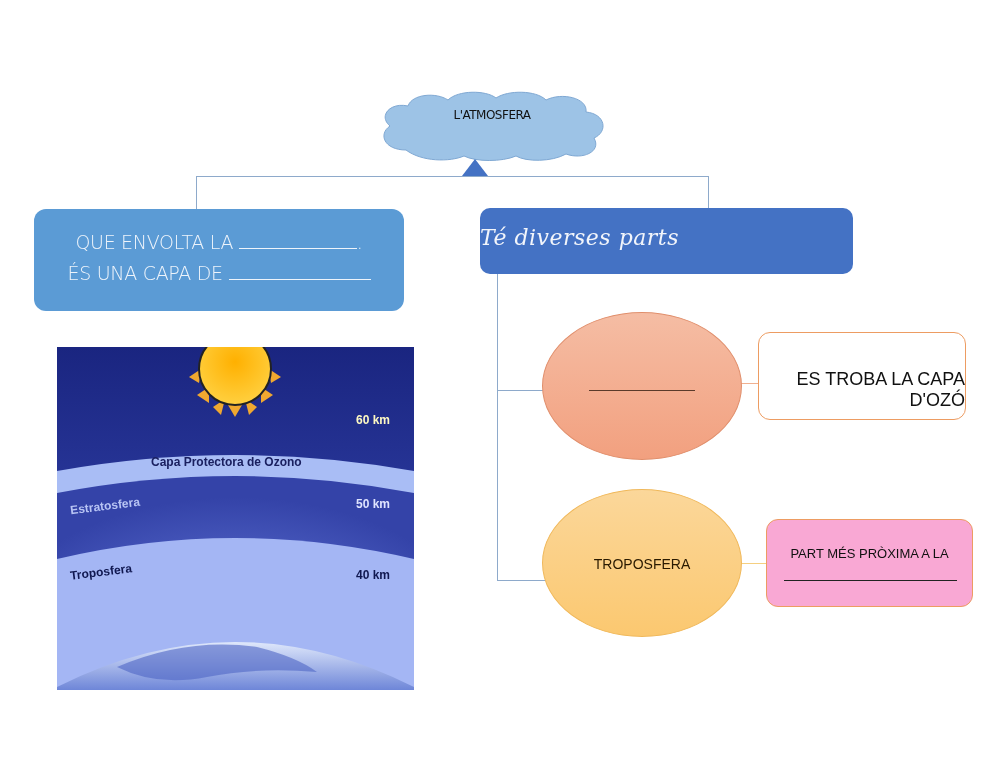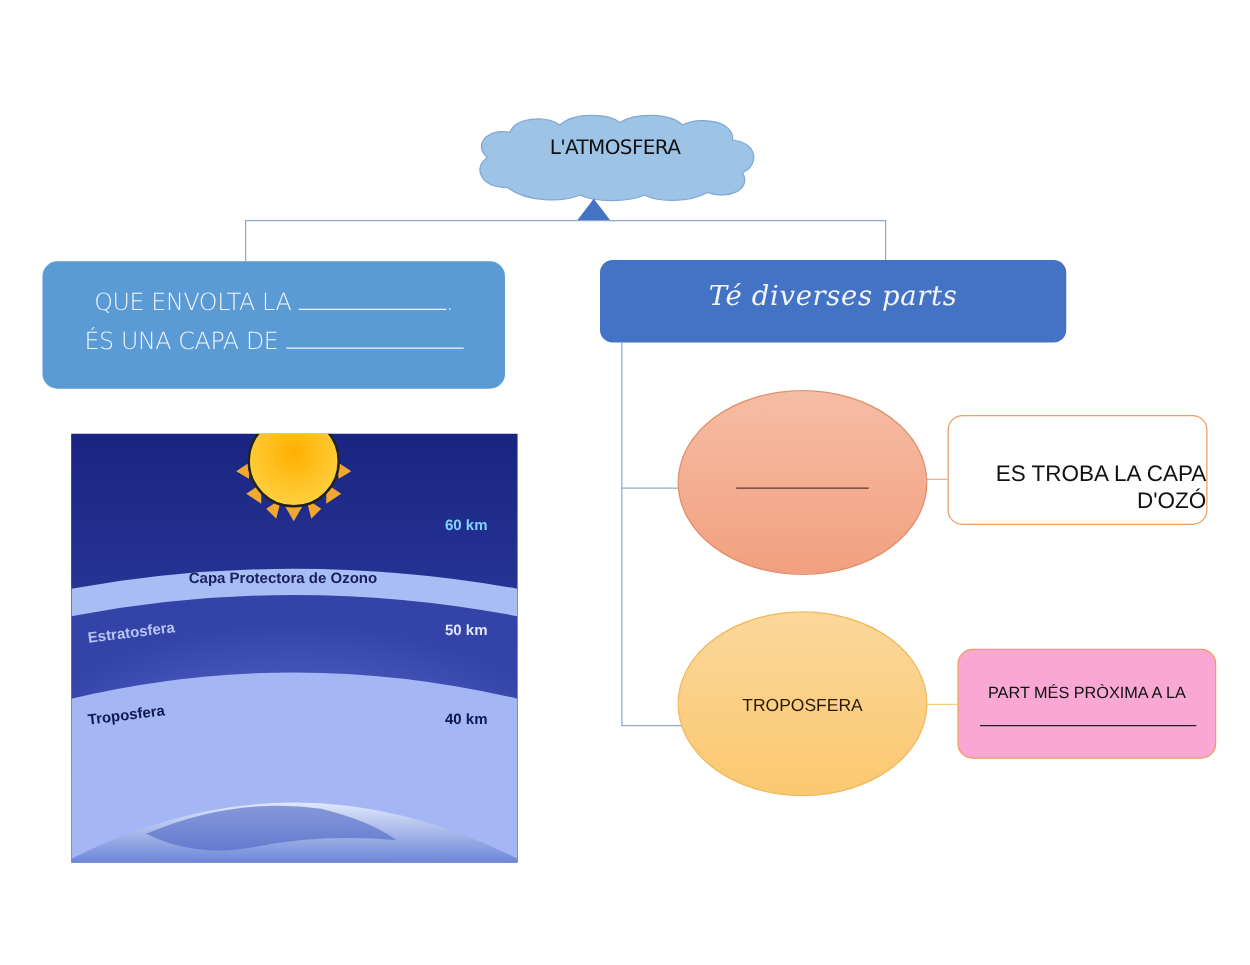--- a/index.html
+++ b/index.html
@@ -3,30 +3,30 @@
 <meta charset="utf-8">
 <style>
   html, body { margin:0; padding:0; background:#ffffff; }
   body { width:1000px; height:772px; position:relative; overflow:hidden; font-family:"Liberation Sans", sans-serif; }
   .abs { position:absolute; }
   .line-h { position:absolute; height:1px; background:#8eaacb; }
   .line-v { position:absolute; width:1px; background:#8eaacb; }
 
   .cloud { left:376px; top:90px; width:232px; height:72px; }
   .cloud-title { position:absolute; left:376px; top:108px; width:232px; text-align:center;
-    font-family:"DejaVu Sans", sans-serif; font-size:16px; color:#111; letter-spacing:-0.5px; }
+    font-family:"DejaVu Sans", sans-serif; font-size:12px; color:#111; letter-spacing:-0.5px; }
   .tri { left:462px; top:159px; width:0; height:0; border-left:13px solid transparent; border-right:13px solid transparent; border-bottom:17px solid #4472c4; }
 
   .box-left { left:34px; top:209px; width:370px; height:102px; background:#5b9bd5; border-radius:12px; }
   .box-left-text { position:absolute; left:0; top:18px; width:100%; text-align:center; color:#eef4fb;
     font-family:"DejaVu Sans", sans-serif; font-weight:200; font-size:19px; line-height:31px; letter-spacing:-0.3px; }
   .blank { display:inline-block; border-bottom:1px solid #eef4fb; vertical-align:baseline; height:0.9em; }
 
   .box-right { left:480px; top:208px; width:373px; height:66px; background:#4472c4; border-radius:10px; }
-  .box-right-text { position:absolute; left:0; top:17px; width:100%; text-align:center; color:#f2f5fb;
+  .box-right-text { position:absolute; left:0; top:17px; width:100%; text-align:left; color:#f2f5fb;
     font-family:"DejaVu Serif", serif; font-style:italic; font-size:22px; letter-spacing:0.5px; }
 
   .ellipse1 { left:542px; top:312px; width:200px; height:148px; border-radius:50%;
     background:linear-gradient(#f5bda4, #f2a07f); border:1px solid #e08e6b; box-sizing:border-box; }
   .ellipse1-blank { position:absolute; left:46px; top:77px; width:106px; height:1px; background:#5a3a2a; }
   .ellipse2 { left:542px; top:489px; width:200px; height:148px; border-radius:50%;
     background:linear-gradient(#fbd79a, #fbc870); border:1px solid #f0b85a; box-sizing:border-box; }
   .ellipse2-label { position:absolute; left:0; top:66px; width:100%; text-align:center; font-size:14px; color:#2a1a00; }
 
   .desc1 { left:758px; top:332px; width:208px; height:88px; border:1.5px solid #ed9c62; border-radius:12px; box-sizing:border-box; background:#fff; }
@@ -118,20 +118,20 @@
       <polygon points="-46,8 -34,0 -36,14" fill="#f0a830"></polygon>
       <polygon points="46,8 34,0 36,14" fill="#f0a830"></polygon>
       <polygon points="-38,26 -26,18 -26,34" fill="#f0a830"></polygon>
       <polygon points="38,26 26,18 26,34" fill="#f0a830"></polygon>
       <polygon points="-22,38 -10,30 -14,46" fill="#f0a830"></polygon>
       <polygon points="22,38 10,30 14,46" fill="#f0a830"></polygon>
       <polygon points="0,48 -7,36 7,36" fill="#f0a830"></polygon>
       <circle cx="0" cy="0" r="36" fill="url(#sun)" stroke="#222" stroke-width="2"></circle>
     </g>
   </svg>
-  <div class="atmo-label" style="left:299px; top:66px; color:#7dd3fc;">60 km</div>
+  <div class="atmo-label" style="left:299px; top:66px; color:#fef9c3;">60 km</div>
   <div class="atmo-label" style="left:94px; top:108px; color:#1a2060;text-align:center;">Capa Protectora de Ozono</div>
   <div class="atmo-label" style="left:13px; top:152px; color:#b8c4f4; transform:rotate(-7deg);">Estratosfera</div>
   <div class="atmo-label" style="left:299px; top:150px; color:#dfe4ff;">50 km</div>
   <div class="atmo-label" style="left:13px; top:218px; color:#101850; transform:rotate(-7deg);">Troposfera</div>
   <div class="atmo-label" style="left:299px; top:221px; color:#101850;">40 km</div>
   <div class="atmo-label" style="left:300px; top:323px; color:#101850;margin-top:39px;">Tierra</div>
 </div>
 
 </body></html>

